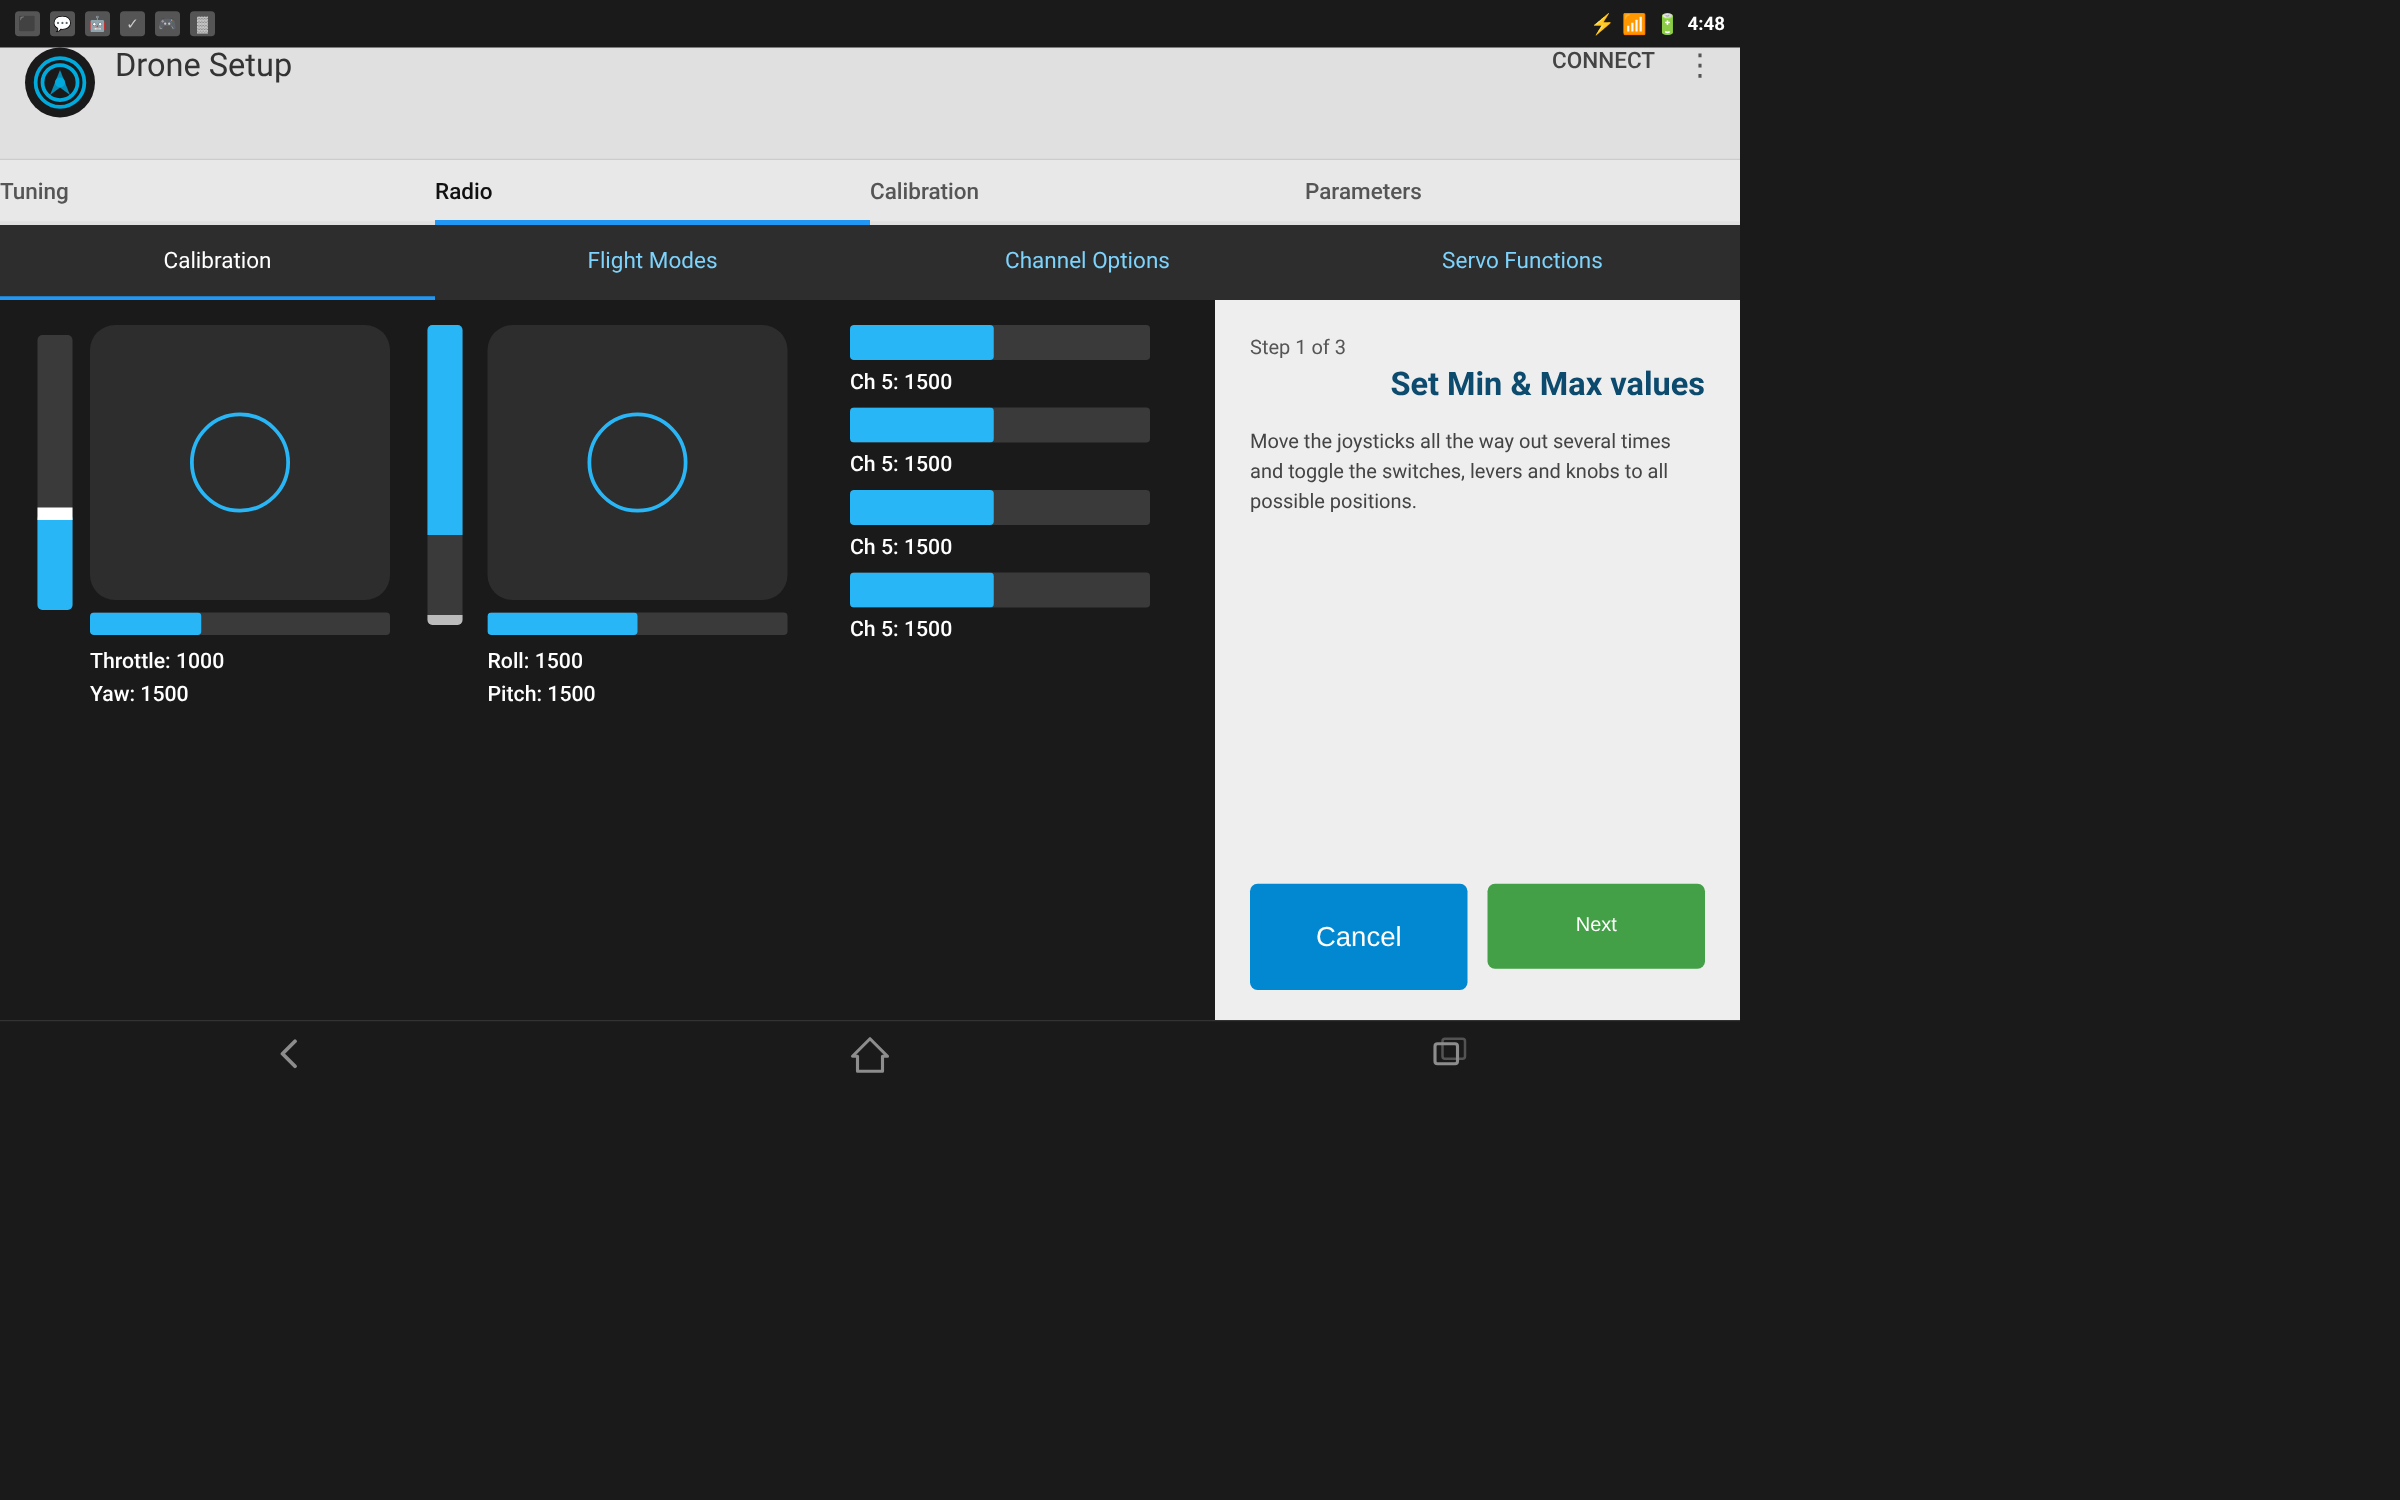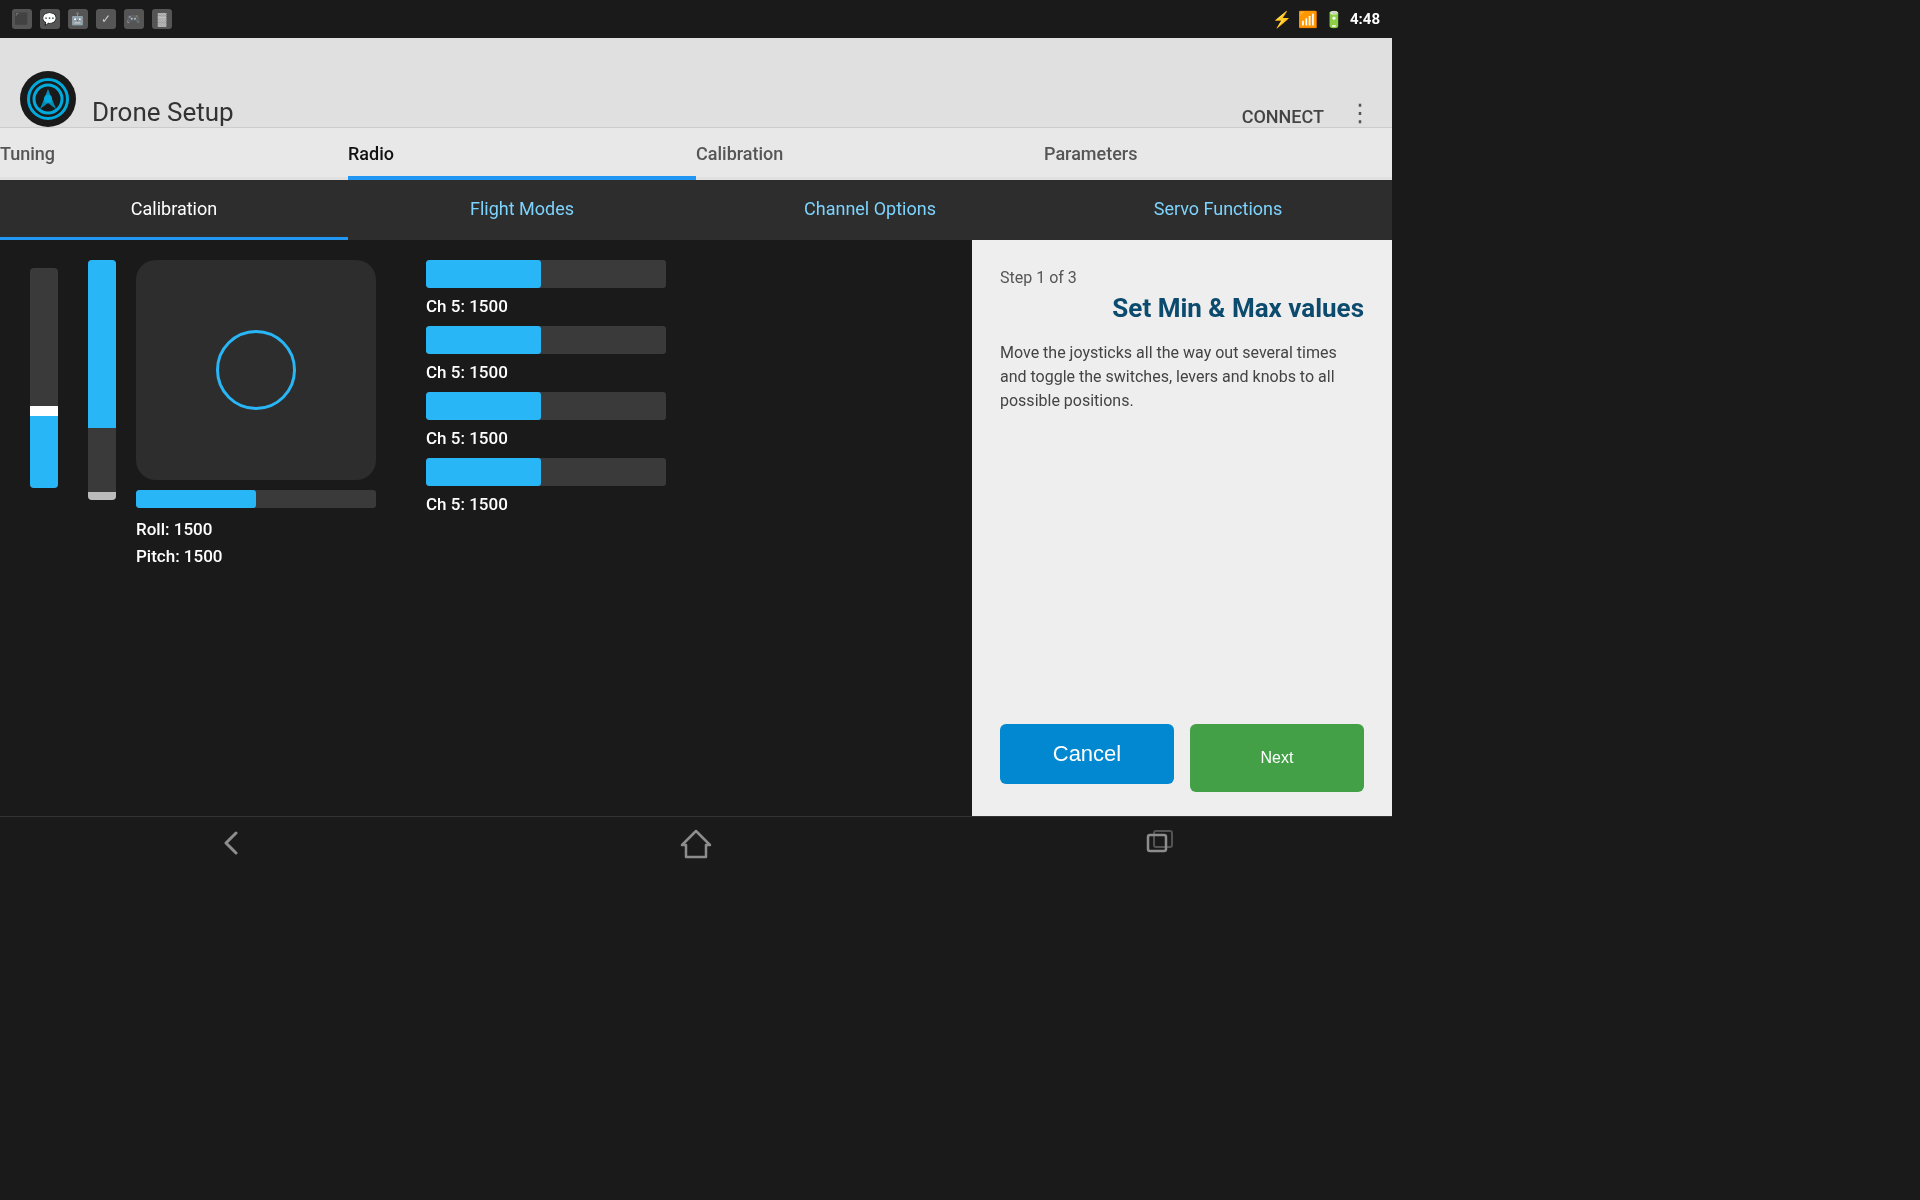--- a/index.html
+++ b/index.html
@@ -48,21 +48,21 @@
       color: #fff;
       font-weight: bold;
     }
 
     
     #app-bar {
       width: 100%;
       height: 90px;
       background: #e0e0e0;
       display: flex;
-      align-items: flex-end;
+      align-items: flex-start;
       padding: 0 20px;
       border-bottom: 1px solid #ccc;
     }
     .app-logo {
       width: 56px;
       height: 56px;
       border-radius: 50%;
       background: #1a1a1a;
       display: flex;
       align-items: center;
@@ -278,21 +278,21 @@
       line-height: 1.5;
       flex: 1;
     }
     .dialog-buttons {
       display: flex;
       gap: 16px;
       margin-top: 20px;
     }
     .btn-cancel {
       flex: 1;
-      height: 60px;
+      height: 85px;
       background: #0288d1;
       color: #fff;
       border: none;
       border-radius: 6px;
       font-size: 22px;
       font-weight: 500;
       cursor: pointer;
     }
     .btn-next {
       flex: 1;
@@ -432,20 +432,35 @@
   <div id="joystick-panel">
     <div class="full-row">
 
       <div style="display:flex; align-items:flex-start; gap:14px; margin-right: 30px;">
 
         <div class="slider-vertical" style="height:220px; margin-top:8px;">
           <div class="slider-vertical-fill" style="height: 35%; bottom:0;"></div>
           <div class="slider-vertical-thumb" style="bottom: calc(35% - 5px);"></div>
         </div>
 
+        <div style="display:flex; flex-direction:column;">
+          <div class="joystick-box">
+            <div class="joystick-circle"></div>
+          </div>
+
+          <div style="margin-top:10px;">
+            <div class="slider-horiz-bg" style="width:240px; height:18px;">
+              <div class="slider-horiz-fill" style="width:37%;"></div>
+            </div>
+          </div>
+          <div class="joystick-labels">
+            <div>Throttle: 1000</div>
+            <div>Yaw: 1500</div>
+          </div>
+        </div>
       </div>
 
       <div style="display:flex; align-items:flex-start; margin-right: 20px;">
         <div class="center-vertical-slider" style="height:240px; margin-top:0;">
           <div class="center-vertical-fill" style="height:70%;"></div>
           <div style="position:absolute; bottom:0; left:0; width:100%; height:8px; background:#bbb; border-radius:0 0 4px 4px;"></div>
         </div>
       </div>
 
       <div style="display:flex; align-items:flex-start; gap:14px; margin-right: 30px;">

